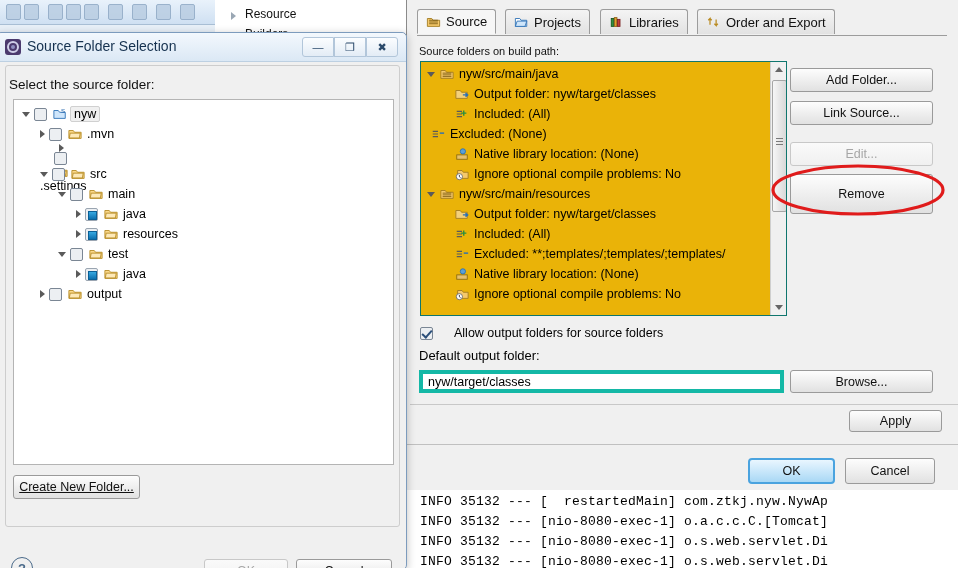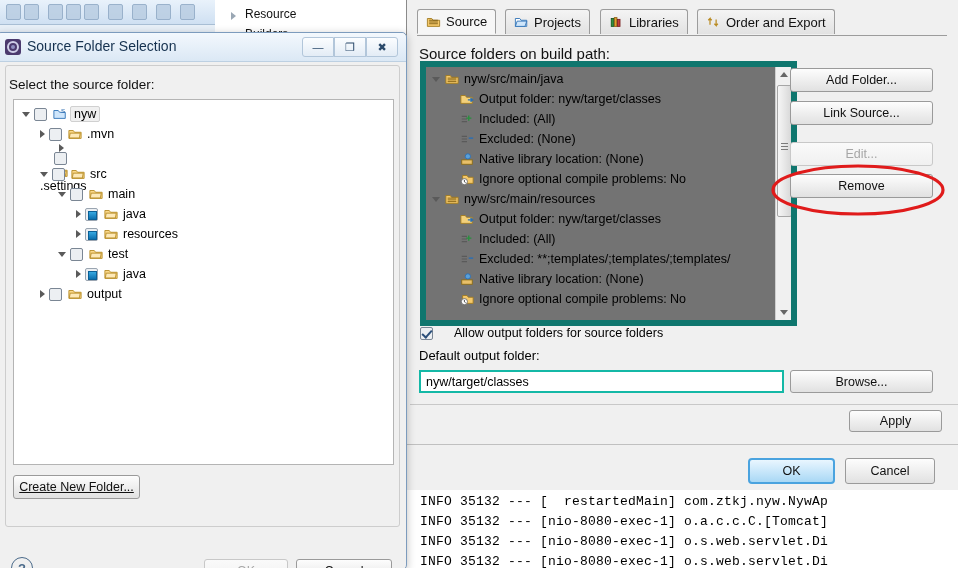--- a/index.html
+++ b/index.html
@@ -50,25 +50,25 @@
     display:flex;align-items:center;gap:5px;padding:0 8px;
     font-size:13px;color:#111;white-space:nowrap;
   }
   .tab.active{background:#f6f6f6;border-bottom:1px solid #f6f6f6;text-align:right;}
   .tabico{width:15px;height:14px;flex:0 0 auto;}
   #tab-source{left:0;}
   #tab-projects{left:88px;}
   #tab-libraries{left:183px;}
   #tab-order{left:280px;}
   #panel-label{
-    position:absolute;left:418px;top:50px;font-size:15px;color:#111;
+    position:absolute;left:418px;top:50px;font-size:11px;color:#111;
   }
   #src-tree{
     position:absolute;left:419px;top:66px;width:365px;height:253px;
-    background:#737373;border:6px solid #0f766e;overflow:hidden;
+    background:#eab308;border:1px solid #0f766e;overflow:hidden;
   }
   .trow{position:absolute;left:0;height:20px;display:flex;align-items:center;font-size:12.5px;color:#000;white-space:nowrap;}
   .tri{
     width:0;height:0;margin-right:4px;flex:0 0 auto;
     border-left:5px solid #5a5a5a;border-top:4px solid transparent;border-bottom:4px solid transparent;
   }
   .tri.open{
     border:none;width:0;height:0;
     border-top:5px solid #5a5a5a;border-left:4px solid transparent;border-right:4px solid transparent;
   }
@@ -94,42 +94,42 @@
     font-size:12.5px;color:#111;
     display:flex;align-items:center;justify-content:center;
   }
   .btn.disabled{color:#a6a6a6;background:linear-gradient(#fafafa,#f0f0f0);border-color:#c8c8c8;}
   .btn.default{
     background:linear-gradient(#e9f6ff,#a9d8f5);border:2px solid #4aa3df;border-radius:4px;
   }
   #b-addfolder{left:790px;top:68px;width:143px;height:24px;}
   #b-linksrc{left:790px;top:101px;width:143px;height:24px;}
   #b-edit{left:790px;top:142px;width:143px;height:24px;}
-  #b-remove{left:790px;top:174px;width:143px;height:24px;}
+  #b-remove{left:790px;top:174px;width:143px;height:40px;}
   #chk-allow{
     position:absolute;left:420px;top:326px;display:flex;align-items:center;gap:21px;font-size:12.5px;
   }
   .cbx{
     width:13px;height:13px;box-sizing:border-box;background:#fff;
     border:1px solid #7a8694;border-radius:2px;position:relative;flex:0 0 auto;
   }
   .cbx.checked::after{
     content:"";position:absolute;left:3px;top:0px;width:4px;height:8px;
     border:solid #2b4f7a;border-width:0 2px 2px 0;transform:rotate(42deg);
   }
   .cbx.grey{background:#eceff2;}
   .cbx.blue{background:#eceff2;border-color:#9aa5b1;}
   .cbx.blue::after{
     content:"";position:absolute;left:2px;top:2px;width:7px;height:7px;
     background:linear-gradient(#36a8e0,#0b6fae);border:1px solid #0a5f96;
   }
   #lbl-defout{position:absolute;left:419px;top:348px;font-size:13px;}
   #in-defout{
     position:absolute;left:419px;top:370px;width:365px;height:23px;box-sizing:border-box;
-    background:#fff;border:2px solid #14b8a6;font-size:12.5px;color:#000;
+    background:#fff;border:4px solid #14b8a6;font-size:12.5px;color:#000;
     display:flex;align-items:center;padding-left:5px;
   }
   #b-browse{left:790px;top:370px;width:143px;height:23px;}
   #sep1{position:absolute;left:410px;top:404px;width:548px;height:1px;background:#c8c8c8;}
   #b-apply{left:849px;top:410px;width:93px;height:22px;}
   #sep2{position:absolute;left:406px;top:444px;width:552px;height:1px;background:#c0c0c0;}
   #b-ok{left:748px;top:458px;width:87px;height:26px;}
   #b-cancel{left:845px;top:458px;width:90px;height:26px;}
   
   #console{
@@ -273,21 +273,21 @@
           <span>Output folder: nyw/target/classes</span>
         </div>
         <div class="trow" style="top: 42px; padding-left: 24px;">
           <span style="width:9px;flex:0 0 auto"></span>
           <svg viewBox="0 0 16 16" class="ricon">
             <path d="M2 5h6M2 8h6M2 11h6" stroke="#5a5a5a" stroke-width="1.4"></path>
             <path d="M10 4v6M13 7h-6" stroke="#2a8f3f" stroke-width="1.6"></path>
           </svg>
           <span>Included: (All)</span>
         </div>
-        <div class="trow" style="top: 62px; padding-left: 24px;">
+        <div class="trow" style="top: 62px; ">
           <span style="width:9px;flex:0 0 auto"></span>
           <svg viewBox="0 0 16 16" class="ricon">
             <path d="M2 5h6M2 8h6M2 11h6" stroke="#5a5a5a" stroke-width="1.4"></path>
             <path d="M10 7h5" stroke="#2a6fb5" stroke-width="1.6"></path>
           </svg>
           <span>Excluded: (None)</span>
         </div>
         <div class="trow" style="top: 82px; padding-left: 24px;">
           <span style="width:9px;flex:0 0 auto"></span>
           <svg viewBox="0 0 16 16" class="ricon">

